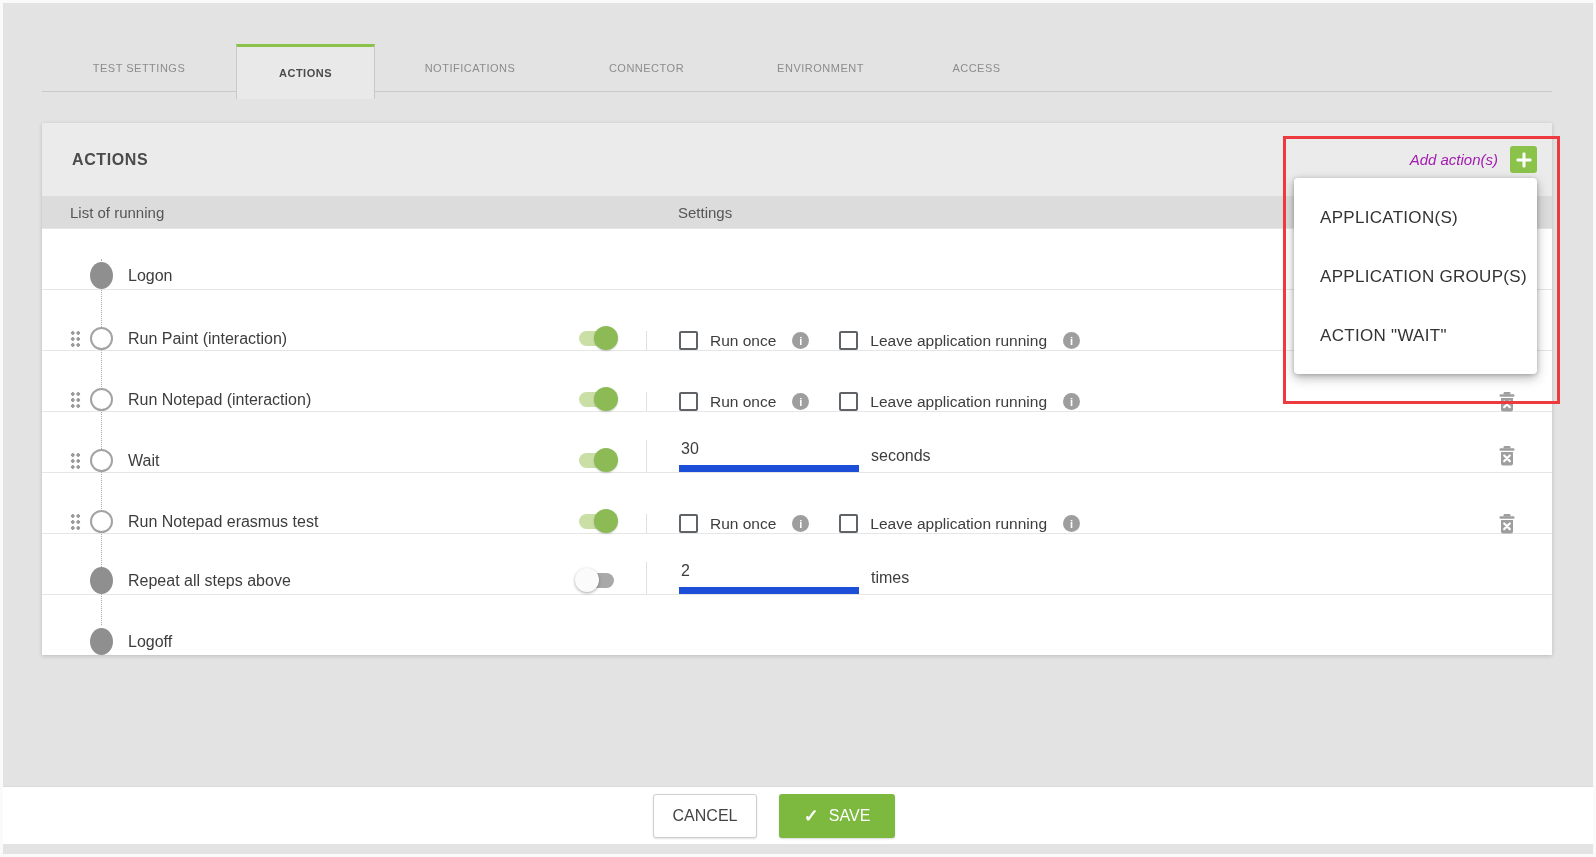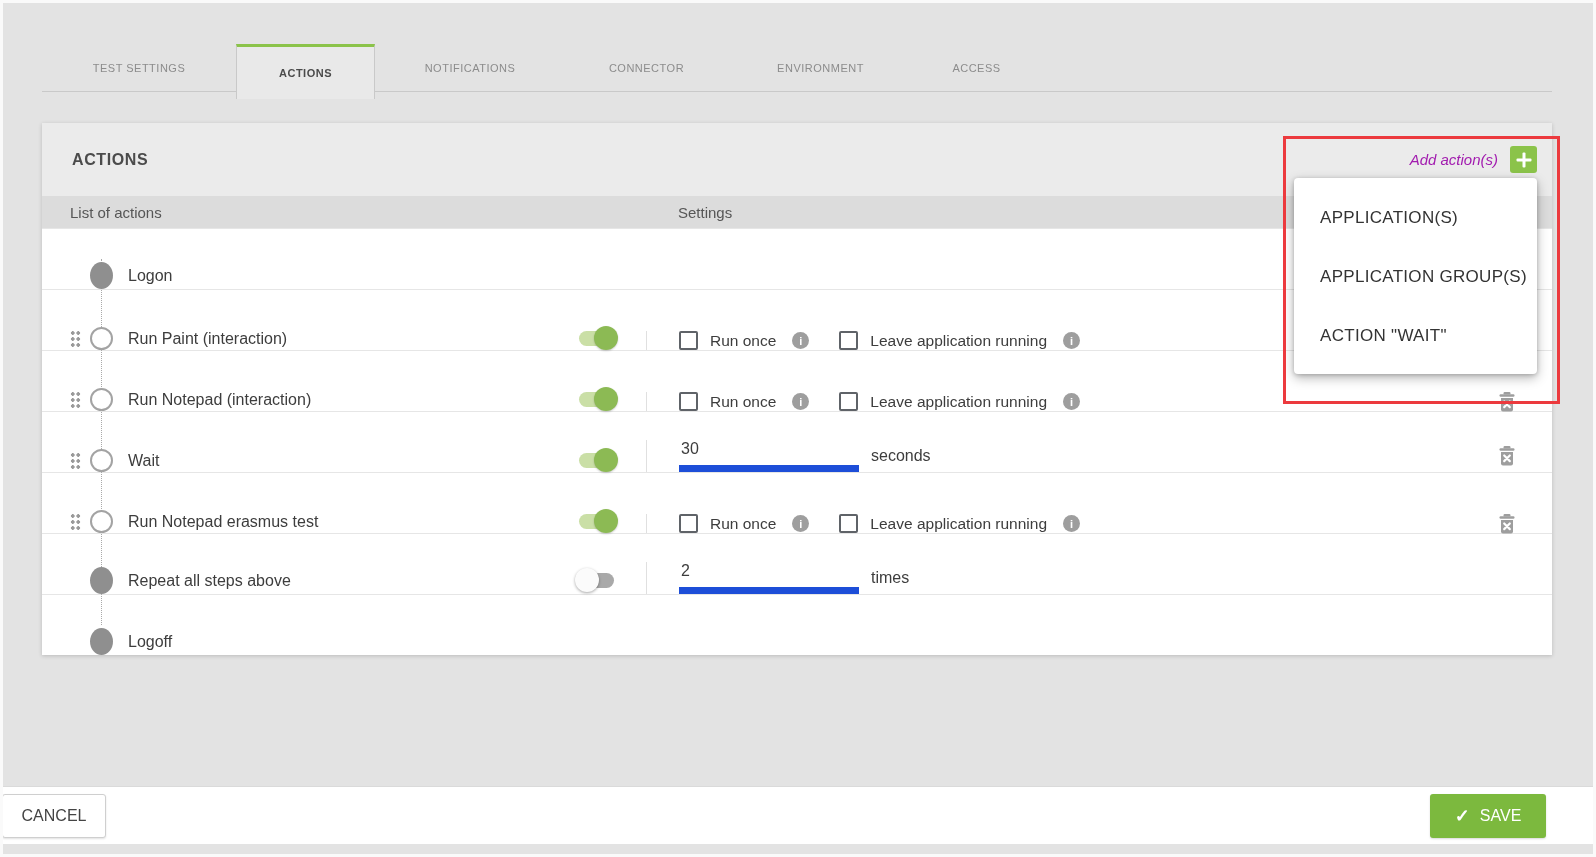--- a/index.html
+++ b/index.html
@@ -150,21 +150,21 @@
   
   .red-annotation{
     position:absolute; left:1283px; top:136px; width:277px; height:268px;
     border:3px solid #ec3a3e; z-index:60; pointer-events:none;
   }
 
   
   .footer{
     position:absolute; left:2px; right:2px; bottom:13px; height:58px;
     background:#fff; border-top:1px solid #dadada;
-    display:flex; align-items:center; justify-content:space-between;
+    display:flex; align-items:center; justify-content:center;
     padding-right:48px; z-index:10;
   }
   .btn-cancel{
     width:104px; height:44px; background:#fff; border:1px solid #cfcfcf; border-radius:3px;
     font-size:16px; font-weight:500; color:#444; cursor:pointer;
     box-shadow:0 1px 2px rgba(0,0,0,.12);
     font-family:"Liberation Sans",sans-serif;
   }
   .btn-save{
     width:116px; height:44px; margin-left:22px; background:#7cb93e; border:none; border-radius:3px;
@@ -204,21 +204,21 @@
   <div class="panel">
     <div class="panel-header">
       <span class="panel-title">ACTIONS</span>
       <div class="add-wrap">
         <span class="add-label">Add action(s)</span>
         <button class="plus-btn"></button>
       </div>
     </div>
 
     <div class="col-header">
-      <div class="ch-left">List of actions</div>
+      <div class="ch-left">List of running</div>
       <div class="ch-right">Settings</div>
     </div>
 
     <div class="table-body">
       <div class="connector"></div>
 
       <div class="row">
         <div class="cell-left">
           <span class="drag placeholder"></span>
           <span class="node filled"></span>

